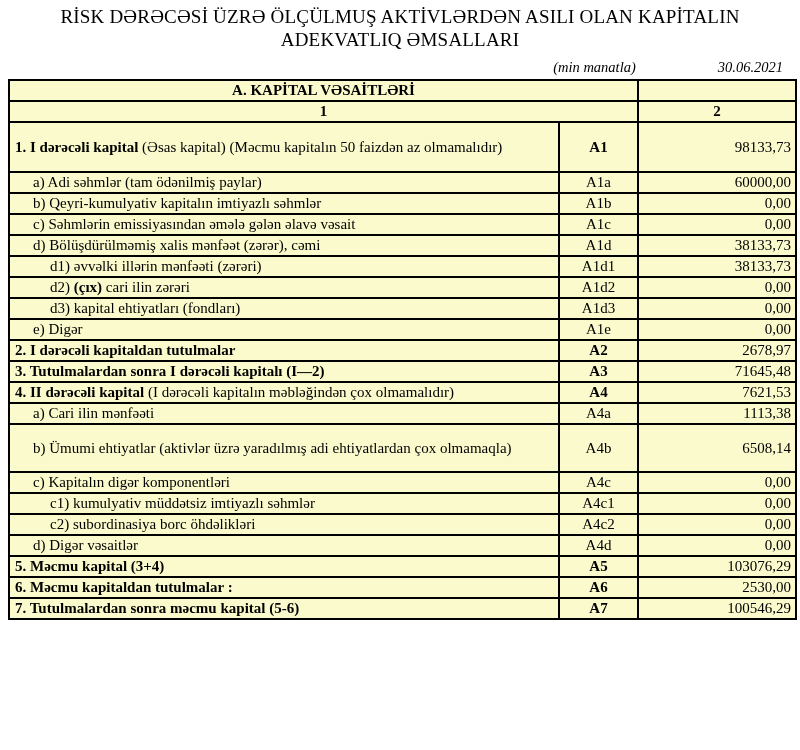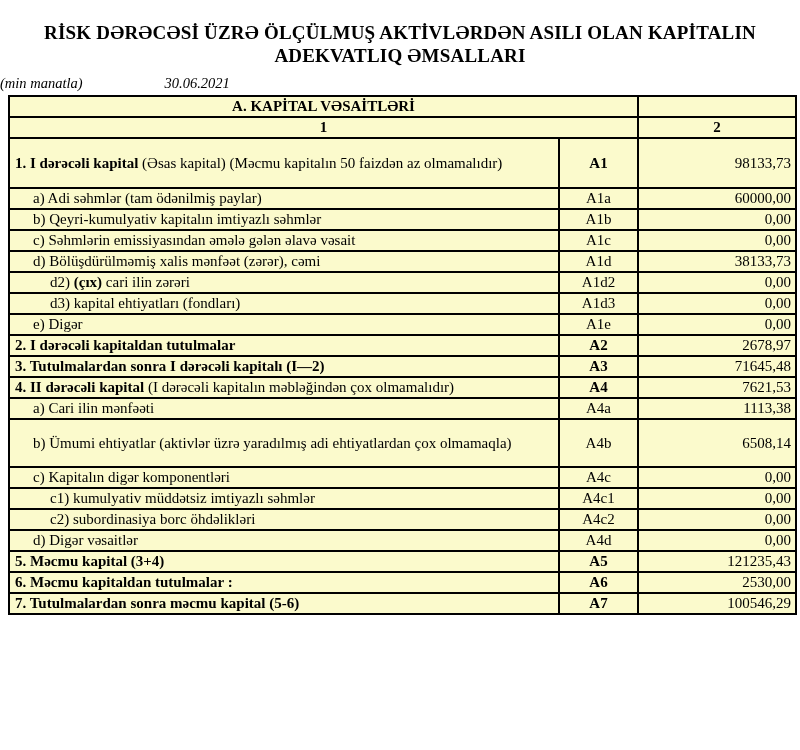--- a/index.html
+++ b/index.html
@@ -7,29 +7,29 @@
     position: relative;
     width: 800px;
     height: 750px;
     background: #ffffff;
     font-family: "Liberation Serif", serif;
     color: #000000;
     overflow: hidden;
   }
   .title {
     text-align: center;
-    font-weight: bold;
+    font-weight: normal;
     font-size: 19px;
     line-height: 23px;
-    padding-top: 21px;
+    padding-top: 5px;
     letter-spacing: 0.2px;
   }
   .meta {
     display: flex;
-    justify-content: flex-start;
+    justify-content: flex-end;
     align-items: baseline;
     font-style: italic;
     font-size: 14.5px;
     padding-right: 17px;
     margin-top: 8px;
   }
   .meta .unit { margin-right: 82px; }
   table.capital {
     border-collapse: collapse;
     table-layout: fixed;
@@ -112,20 +112,25 @@
           <td class="label indent-1"><span>c) Səhmlərin emissiyasından əmələ gələn  əlavə vəsait</span></td>
           <td class="code">A1c</td>
           <td class="value">0,00</td>
         </tr>
         <tr>
           <td class="label indent-1"><span>d)   Bölüşdürülməmiş xalis mənfəət (zərər), cəmi</span></td>
           <td class="code">A1d</td>
           <td class="value">38133,73</td>
         </tr>
         <tr>
+          <td class="label indent-2"><span>d1) əvvəlki illərin mənfəəti (zərəri)</span></td>
+          <td class="code">A1d1</td>
+          <td class="value">38133,73</td>
+        </tr>
+        <tr>
           <td class="label indent-2"><span>d2) </span><span class="b">(çıx)</span><span> cari ilin zərəri</span></td>
           <td class="code">A1d2</td>
           <td class="value">0,00</td>
         </tr>
         <tr>
           <td class="label indent-2"><span>d3) kapital ehtiyatları (fondları)</span></td>
           <td class="code">A1d3</td>
           <td class="value">0,00</td>
         </tr>
         <tr>
@@ -174,21 +179,21 @@
           <td class="value">0,00</td>
         </tr>
         <tr>
           <td class="label indent-1"><span>d) Digər vəsaitlər</span></td>
           <td class="code">A4d</td>
           <td class="value">0,00</td>
         </tr>
         <tr>
           <td class="label indent-0"><span class="b">5. Məcmu kapital (3+4)</span></td>
           <td class="code b">A5</td>
-          <td class="value">121235,43</td>
+          <td class="value">103076,29</td>
         </tr>
         <tr>
           <td class="label indent-0"><span class="b">6. Məcmu kapitaldan tutulmalar :</span></td>
           <td class="code b">A6</td>
           <td class="value">2530,00</td>
         </tr>
         <tr>
           <td class="label indent-0"><span class="b">7. Tutulmalardan  sonra məcmu kapital (5-6)</span></td>
           <td class="code b">A7</td>
           <td class="value">100546,29</td>

